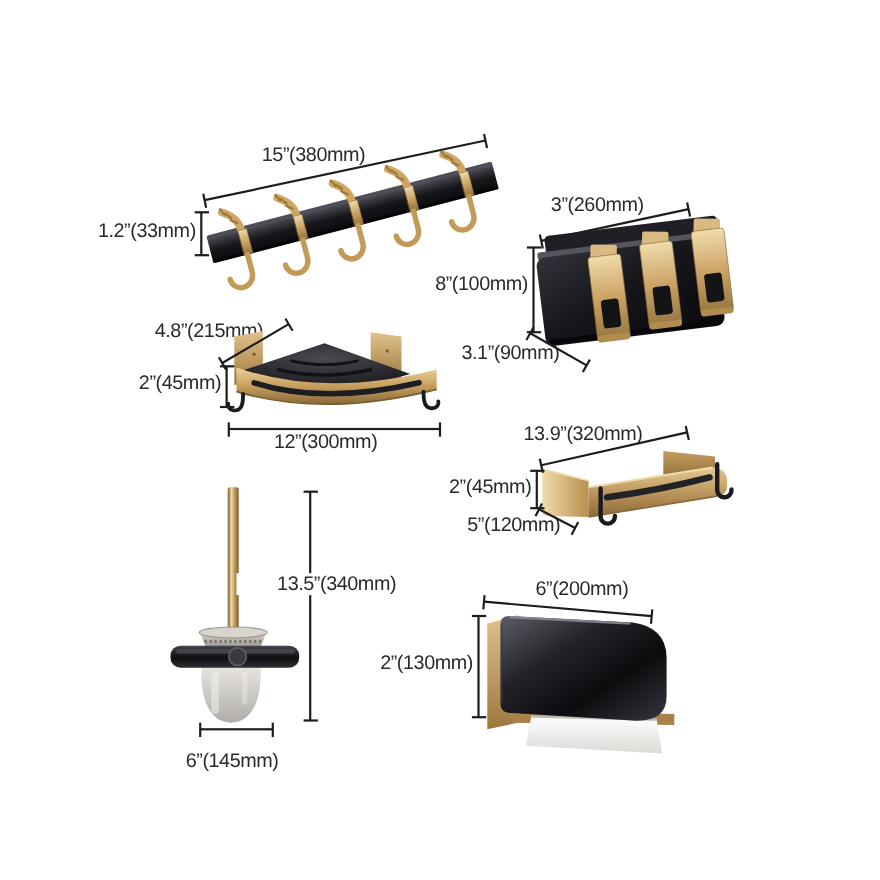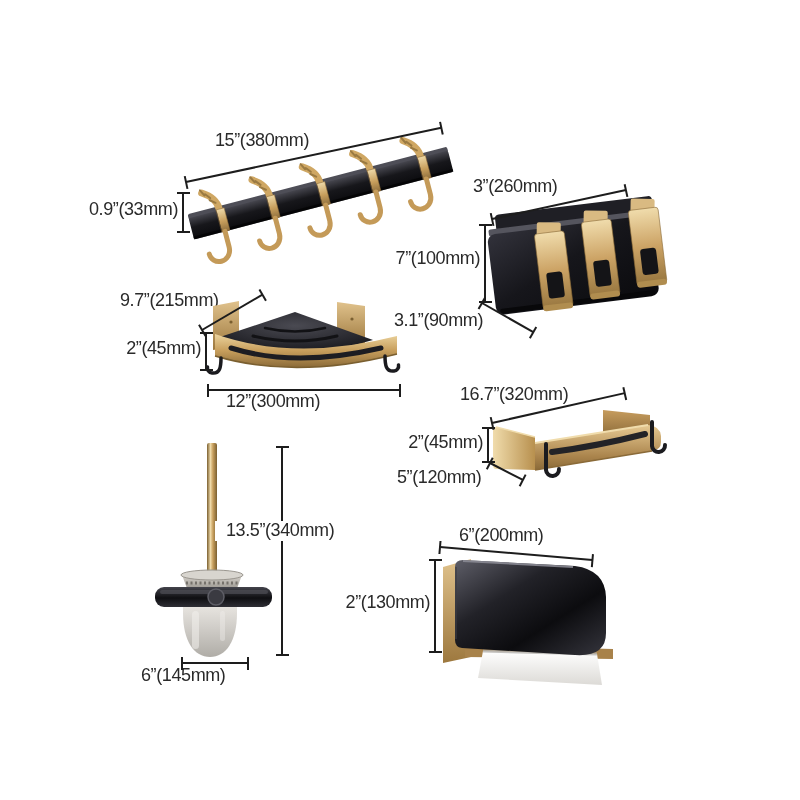--- a/index.html
+++ b/index.html
@@ -1,21 +1,21 @@
 <!DOCTYPE html>
 <html><head>
 <meta charset="utf-8">
 <style>
   html,body{margin:0;padding:0;background:#fff;}
   .stage{position:relative;width:800px;height:800px;background:#ffffff;overflow:hidden;
          font-family:"Liberation Sans",sans-serif;}
   .lbl{position:absolute;font-size:18px;letter-spacing:-0.4px;color:#2a2a2a;white-space:nowrap;line-height:1.1;}
-  .lbl.c{}
+  .lbl.c{text-align:center;}
   .lbl.r{text-align:right;}
-  .lbl.onLine{background:#ffffff;padding:0 11px;z-index:5;}
+  .lbl.onLine{background:#ffffff;padding:0 21px;z-index:5;}
   .dline{position:absolute;background:#1d1d1d;z-index:2;}
   .dline.h{height:2px;transform-origin:0 50%;}
   .dline.v{width:2px;}
   .dline.h::before,.dline.h::after{content:"";position:absolute;width:2px;height:13px;background:#1d1d1d;top:-5.5px;}
   .dline.h::before{left:-1px;}
   .dline.h::after{right:-1px;}
   .dline.v::before,.dline.v::after{content:"";position:absolute;width:13px;height:2px;background:#1d1d1d;left:-5.5px;}
   .dline.v::before{top:-1px;}
   .dline.v::after{bottom:-1px;}
   svg.art{position:absolute;overflow:visible;z-index:1;}
@@ -142,21 +142,21 @@
             <path d="M58,56 l-3,-6 M63,60 l-4,-5 M67,66 l-5,-4" stroke="#9a7a42" stroke-width="2"></path>
             <rect x="66" y="73" width="8" height="23" fill="url(#gGoldV)" stroke="#8a6a38" stroke-width=".5"></rect>
             <path d="M69,96 L69,112 C69,120 63,124 58,124 C52,124 48,119 48,114" stroke="#c49a58" stroke-width="5"></path>
           </g>
         </g>
       </g>
     </svg>
     <div class="dline h" style="left:186px;top:181px;width:261px;transform:rotate(-12deg)"></div>
     <div class="dline v" style="left:182px;top:193px;height:39px"></div>
     <span class="lbl c" style="left:215px;top:131px;width:140px">15”(380mm)</span>
-    <span class="lbl r" style="left:66px;top:200px;width:112px">0.9”(33mm)</span>
+    <span class="lbl r" style="left:66px;top:200px;width:112px">1.2”(33mm)</span>
   </section>
 
   <section>
     <svg class="art" style="left:470px;top:190px" width="220" height="160" viewBox="0 0 220 160">
       <g transform="rotate(-7 100 65)">
         <rect x="30" y="16" width="158" height="20" rx="4" fill="#1f1f25"></rect>
         <rect x="22" y="30" width="162" height="7" rx="2" fill="#55555e"></rect>
         <rect x="20" y="35" width="164" height="81" rx="8" fill="url(#gBox)"></rect>
         <rect x="24" y="110" width="156" height="5" rx="2" fill="#08080a"></rect>
         <g>
@@ -178,21 +178,21 @@
             <rect x="74" y="80" width="16" height="26" rx="3" fill="#141417"></rect>
             <rect x="67" y="112" width="30" height="6" rx="3" fill="#b08d4f"></rect>
           </g>
         </g>
       </g>
     </svg>
     <div class="dline h" style="left:492px;top:218px;width:137px;transform:rotate(-12.2deg)"></div>
     <div class="dline v" style="left:484px;top:225px;height:77px"></div>
     <div class="dline h" style="left:482px;top:302px;width:59px;transform:rotate(29.6deg)"></div>
     <span class="lbl c" style="left:473px;top:177px;width:140px">3”(260mm)</span>
-    <span class="lbl r" style="left:368px;top:249px;width:112px">7”(100mm)</span>
+    <span class="lbl r" style="left:368px;top:249px;width:112px">8”(100mm)</span>
     <span class="lbl c" style="left:394px;top:311px;width:140px">3.1”(90mm)</span>
   </section>
 
   <section>
     <svg class="art" style="left:195px;top:288px" width="215" height="105" viewBox="0 0 215 105">
       <g>
         <path d="M18,18 L44,13 L44,58 L18,62 Z" fill="url(#gPanel)"></path>
         <circle cx="36" cy="34" r="1.6" fill="#7a5f30"></circle>
         <path d="M142,14 L170,18 L170,58 L142,55 Z" fill="url(#gPanel)"></path>
         <circle cx="157" cy="31" r="1.6" fill="#7a5f30"></circle>
@@ -202,21 +202,21 @@
         <path d="M20,46 Q100,74 202,48 L202,66 Q100,92 20,68 Z" fill="url(#gRim)"></path>
         <path d="M36,60 Q100,80 186,60" stroke="#1d1d22" stroke-width="5" fill="none" stroke-linecap="round"></path>
         <path d="M20,68 Q100,92 202,66" stroke="#7a5f30" stroke-width="1.5" fill="none"></path>
         <path d="M26,70 c0,9 -1,16 -9,15 a5,5 0 0 1 -4.5,-6" stroke="#1b1b1f" stroke-width="3.5" fill="none" stroke-linecap="round"></path>
         <path d="M190,68 c0,9 1,16 9,15 a5,5 0 0 0 4.5,-6" stroke="#1b1b1f" stroke-width="3.5" fill="none" stroke-linecap="round"></path>
       </g>
     </svg>
     <div class="dline h" style="left:202px;top:329px;width:70px;transform:rotate(-30.3deg)"></div>
     <div class="dline v" style="left:205px;top:333px;height:37px"></div>
     <div class="dline h" style="left:208px;top:389px;width:192px"></div>
-    <span class="lbl c" style="left:120px;top:291px;width:140px">9.7”(215mm)</span>
+    <span class="lbl c" style="left:120px;top:291px;width:140px">4.8”(215mm)</span>
     <span class="lbl r" style="left:89px;top:339px;width:112px">2”(45mm)</span>
     <span class="lbl c" style="left:226px;top:392px;width:140px">12”(300mm)</span>
   </section>
 
   <section>
     <svg class="art" style="left:480px;top:400px" width="200" height="105" viewBox="0 0 200 105">
       <g>
         <path d="M123,10 L170,15 L170,38 L123,33 Z" fill="url(#gBack)"></path>
         <path d="M16,27 Q13,27 13,31 L13,65 Q13,69 16,69 L55,70 L55,37 Z" fill="url(#gEnd)"></path>
         <path d="M16,27 L55,37" stroke="#f0dcac" stroke-width="1.5" fill="none"></path>
@@ -224,21 +224,21 @@
         <path d="M55,43 L168,25" stroke="#f0dcac" stroke-width="1.8" fill="none"></path>
         <path d="M72,52 Q118,46 165,34" stroke="#232327" stroke-width="6" fill="none" stroke-linecap="round"></path>
         <path d="M55,70 L172,51" stroke="#8a6a38" stroke-width="1.5" fill="none"></path>
         <path d="M66,44 L66,70 a6.5,6.5 0 0 0 13,-1" stroke="#1b1b1f" stroke-width="4" fill="none" stroke-linecap="round"></path>
         <path d="M172,22 L172,46 a6.5,6.5 0 0 0 13,-1" stroke="#1b1b1f" stroke-width="4" fill="none" stroke-linecap="round"></path>
       </g>
     </svg>
     <div class="dline h" style="left:492px;top:422px;width:136px;transform:rotate(-12.7deg)"></div>
     <div class="dline v" style="left:487px;top:428px;height:34px"></div>
     <div class="dline h" style="left:490px;top:462px;width:37px;transform:rotate(27.3deg)"></div>
-    <span class="lbl c" style="left:460px;top:385px;width:140px">16.7”(320mm)</span>
+    <span class="lbl c" style="left:460px;top:385px;width:140px">13.9”(320mm)</span>
     <span class="lbl r" style="left:371px;top:433px;width:112px">2”(45mm)</span>
     <span class="lbl c" style="left:397px;top:468px;width:140px">5”(120mm)</span>
   </section>
 
   <section>
     <svg class="art" style="left:150px;top:435px" width="190" height="235" viewBox="0 0 190 235">
       <g>
         <rect x="57" y="8" width="10" height="134" rx="2" fill="url(#gGoldRod)"></rect>
         <path d="M33,168 L87,168 L87,178 C87,206 76,222 60,222 C44,222 33,206 33,178 Z" fill="url(#gGlass)" opacity=".97"></path>
         <rect x="42" y="176" width="7" height="38" rx="3.5" fill="#f2f0ed" opacity=".55"></rect>
@@ -247,21 +247,21 @@
         <ellipse cx="62" cy="140" rx="31" ry="5" fill="#d8d5cf" stroke="#9a968f" stroke-width="1"></ellipse>
         <path d="M36,148 L90,148" stroke="#75716b" stroke-width="3" stroke-dasharray="2 2.5" fill="none"></path>
         <rect x="5" y="152" width="117" height="20" rx="9" fill="url(#gBar)"></rect>
         <rect x="10" y="155" width="108" height="4" rx="2" fill="#4e4e56" opacity=".7"></rect>
         <circle cx="66" cy="162" r="8" fill="#3a3a41" stroke="#5e5e66" stroke-width="1.5"></circle>
       </g>
     </svg>
     <div class="dline v" style="left:281px;top:447px;height:208px"></div>
     <div class="dline h" style="left:182px;top:662px;width:66px"></div>
     <span class="lbl c onLine" style="left:215px;top:521px;width:140px">13.5”(340mm)</span>
-    <span class="lbl c" style="left:141px;top:666px;width:140px">6”(145mm)</span>
+    <span class="lbl c" style="left:141px;top:682px;width:140px">6”(145mm)</span>
   </section>
 
   <section>
     <svg class="art" style="left:425px;top:545px" width="200" height="150" viewBox="0 0 200 150">
       <g>
         <path d="M18,22 L46,14 L46,112 L18,118 Z" fill="url(#gPanel)"></path>
         <path d="M40,100 L188,104 L188,114 L40,112 Z" fill="#a8824a"></path>
         <path d="M58,106 L172,109 L177,140 L53,133 Z" fill="url(#gPaper)"></path>
         <path d="M58,106 L172,109" stroke="#b5b3af" stroke-width="3" opacity=".8"></path>
         <path d="M38,15 L150,21 Q180,25 181,52 L181,88 Q181,112 150,110 L37,103 Q30,102 30,95 L30,22 Q30,15 38,15 Z" fill="url(#gCover)"></path>

